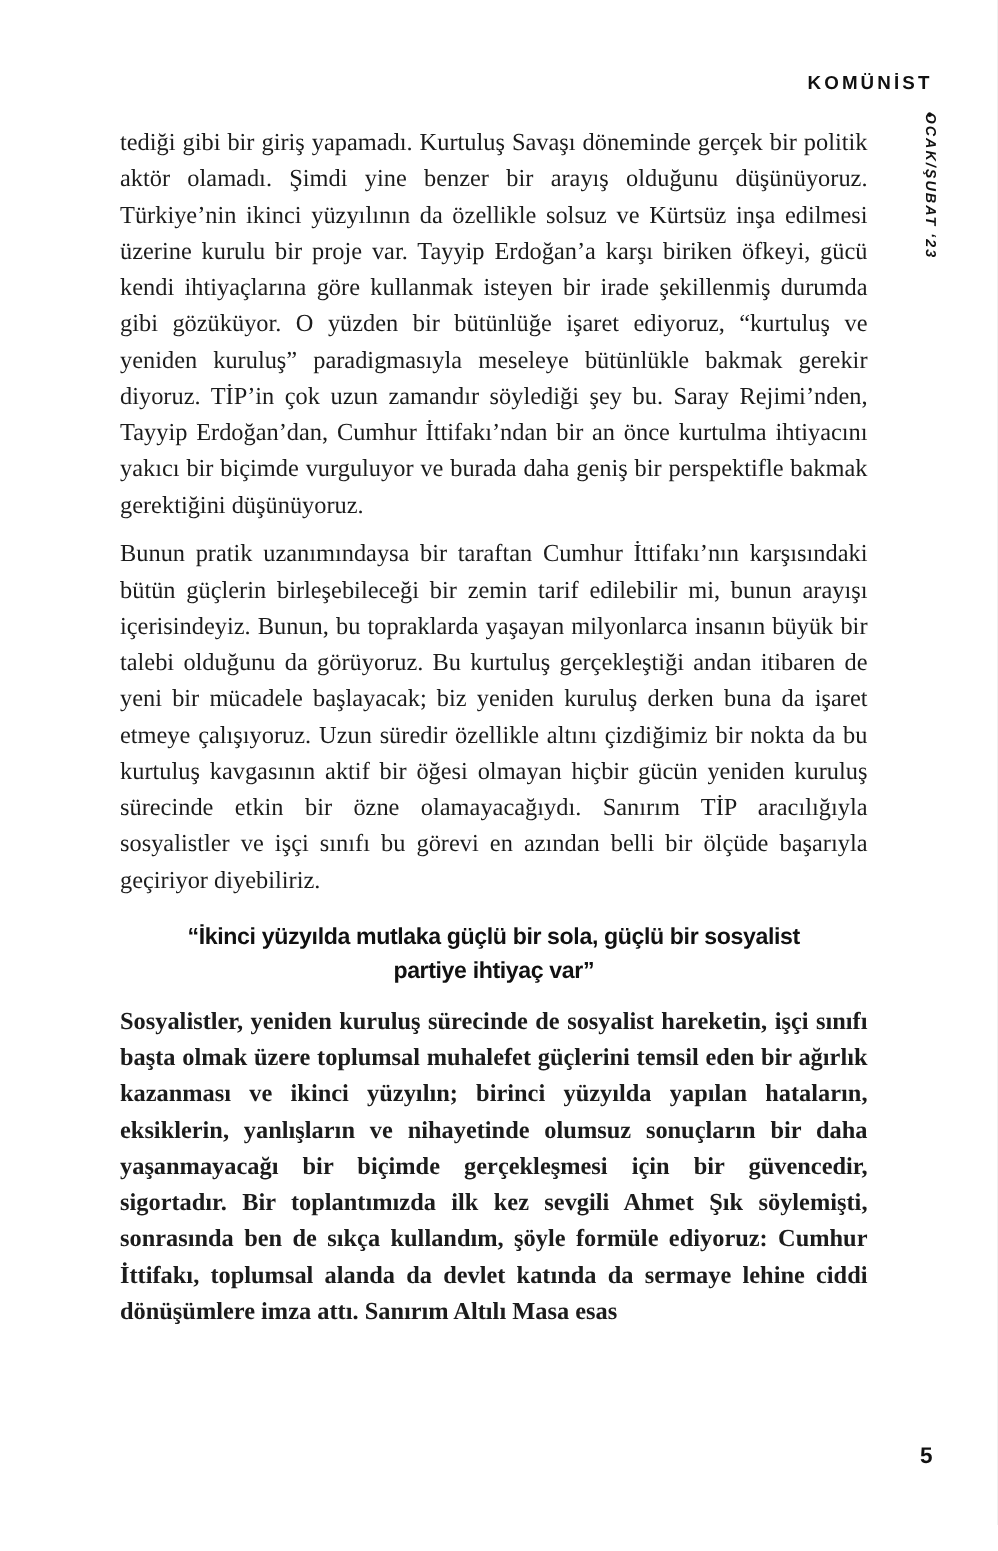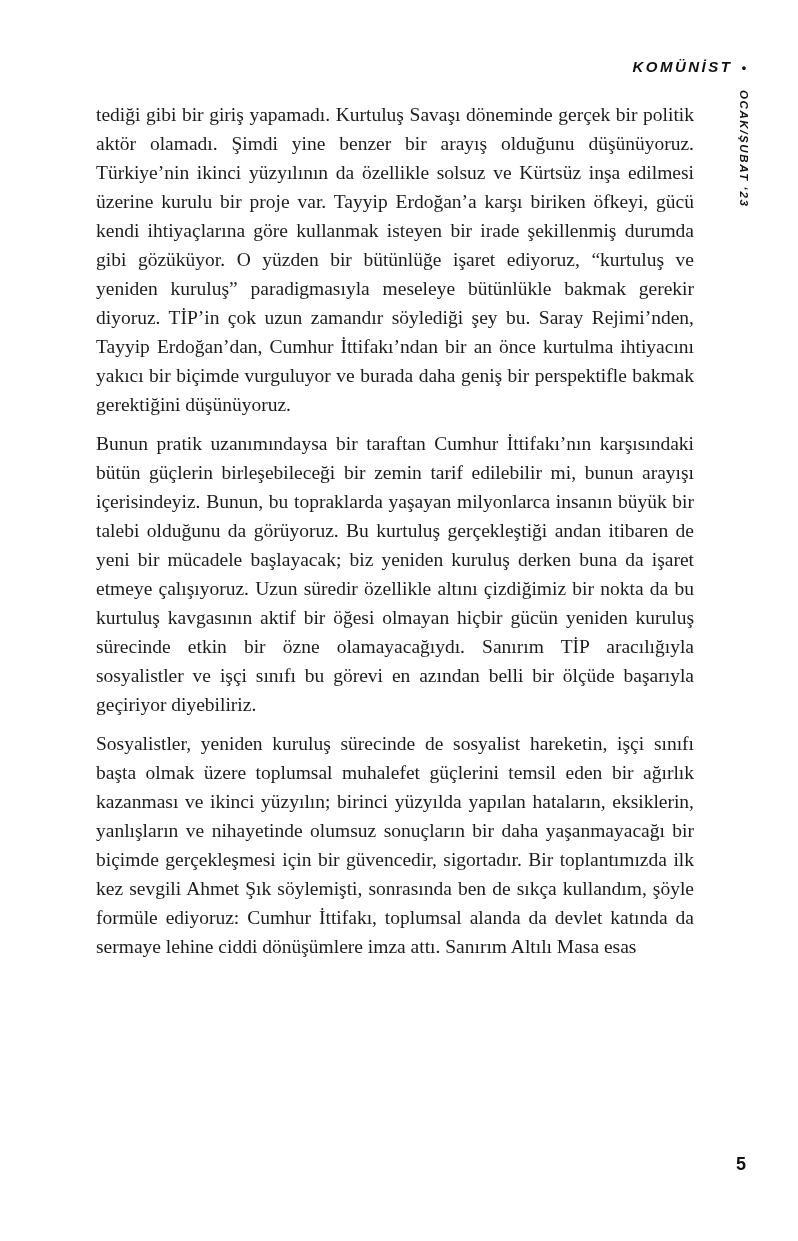--- a/index.html
+++ b/index.html
@@ -18,28 +18,28 @@
     margin: 0 auto;
   }
 
   
   .masthead {
     position: absolute;
     top: 58px;
     right: 52px;
     font-family: "Liberation Sans", sans-serif;
     font-weight: 700;
-    font-style: italic;
     font-size: 15px;
     letter-spacing: 2.5px;
     color: #111;
     white-space: nowrap;
     display: flex;
     align-items: flex-end;
     gap: 9px;
+    flex-direction: column;
   }
   .masthead .bullet {
     font-size: 13px;
     letter-spacing: 0;
   }
 
   
   .issue-date {
     position: absolute;
     top: 90px;
@@ -65,21 +65,21 @@
   .content p {
     font-family: "Liberation Serif", serif;
     font-size: 19.5px;
     line-height: 29px;
     text-align: justify;
     hyphens: auto;
     -webkit-hyphens: auto;
     color: #1c1c1c;
     margin: 0 0 10px 0;
   }
-  .content p:last-child { margin-bottom: 4px; }
+  .content p:last-child { margin-bottom: 4px; font-weight: bold; }
 
   .section-heading {
     font-family: "Liberation Sans", sans-serif;
     font-weight: 700;
     font-size: 18.5px;
     line-height: 27px;
     letter-spacing: -0.3px;
     text-align: center;
     color: #111;
     margin: 16px 40px 14px 40px;
@@ -104,18 +104,19 @@
   <div class="masthead">
     <span>KOMÜNİST</span>
     <span class="bullet">•</span>
   </div>
 
   <div class="issue-date">OCAK/ŞUBAT ‘23</div>
 
   <div class="content">
     <p>tediği gibi bir giriş yapamadı. Kurtuluş Savaşı döneminde gerçek bir politik aktör olamadı. Şimdi yine benzer bir arayış olduğunu düşünüyoruz. Türkiye’nin ikinci yüzyılının da özellikle solsuz ve Kürtsüz inşa edilmesi üzerine kurulu bir proje var. Tayyip Erdoğan’a karşı biriken öfkeyi, gücü kendi ihtiyaçlarına göre kullanmak isteyen bir irade şekillenmiş durumda gibi gözüküyor. O yüzden bir bütünlüğe işaret ediyoruz, “kurtuluş ve yeniden kuruluş” paradigmasıyla meseleye bütünlükle bakmak gerekir diyoruz. TİP’in çok uzun zamandır söylediği şey bu. Saray Rejimi’nden, Tayyip Erdoğan’dan, Cumhur İttifakı’ndan bir an önce kurtulma ihtiyacını yakıcı bir biçimde vurguluyor ve burada daha geniş bir perspektifle bakmak gerektiğini düşünüyoruz.</p>
     <p>Bunun pratik uzanımındaysa bir taraftan Cumhur İttifakı’nın karşısındaki bütün güçlerin birleşebileceği bir zemin tarif edilebilir mi, bunun arayışı içerisindeyiz. Bunun, bu topraklarda yaşayan milyonlarca insanın büyük bir talebi olduğunu da görüyoruz. Bu kurtuluş gerçekleştiği andan itibaren de yeni bir mücadele başlayacak; biz yeniden kuruluş derken buna da işaret etmeye çalışıyoruz. Uzun süredir özellikle altını çizdiğimiz bir nokta da bu kurtuluş kavgasının aktif bir öğesi olmayan hiçbir gücün yeniden kuruluş sürecinde etkin bir özne olamayacağıydı. Sanırım TİP aracılığıyla sosyalistler ve işçi sınıfı bu görevi en azından belli bir ölçüde başarıyla geçiriyor diyebiliriz.</p>
+    <h2 class="section-heading">“İkinci yüzyılda mutlaka güçlü bir sola, güçlü bir sosyalist partiye ihtiyaç var”</h2>
     <p>Sosyalistler, yeniden kuruluş sürecinde de sosyalist hareketin, işçi sınıfı başta olmak üzere toplumsal muhalefet güçlerini temsil eden bir ağırlık kazanması ve ikinci yüzyılın; birinci yüzyılda yapılan hataların, eksiklerin, yanlışların ve nihayetinde olumsuz sonuçların bir daha yaşanmayacağı bir biçimde gerçekleşmesi için bir güvencedir, sigortadır. Bir toplantımızda ilk kez sevgili Ahmet Şık söylemişti, sonrasında ben de sıkça kullandım, şöyle formüle ediyoruz: Cumhur İttifakı, toplumsal alanda da devlet katında da sermaye lehine ciddi dönüşümlere imza attı. Sanırım Altılı Masa esas</p>
   </div>
 
   <div class="page-number">5</div>
 
 </div>
 
 </body></html>

